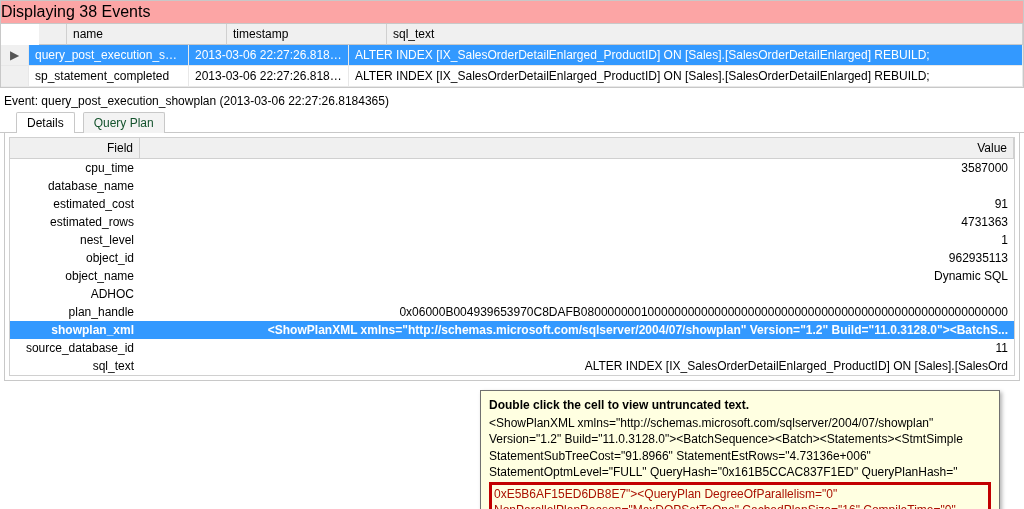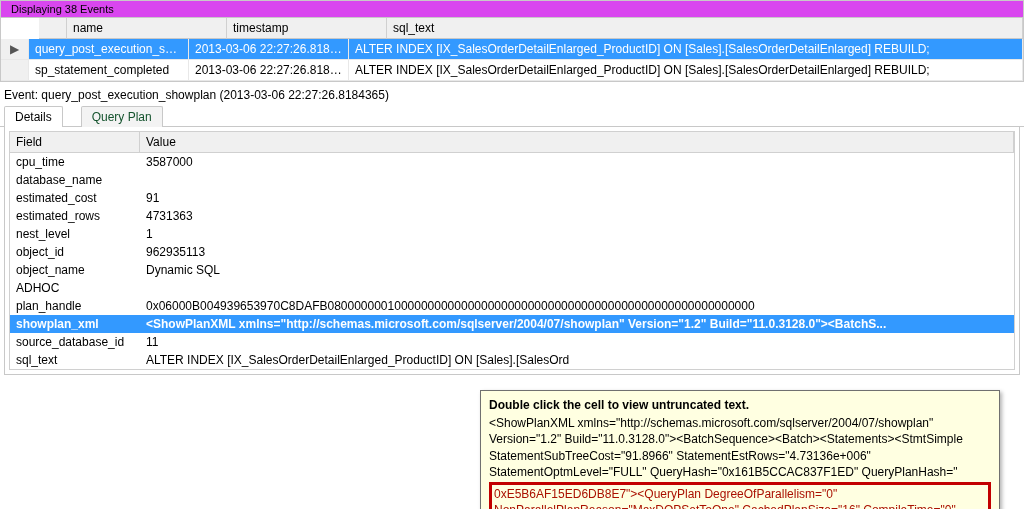--- a/index.html
+++ b/index.html
@@ -6,24 +6,24 @@
   body {
     margin: 0;
     font-family: "Segoe UI", Tahoma, sans-serif;
     font-size: 12px;
     background: #fff;
     color: #000;
     width: 1024px;
     overflow: hidden;
   }
   .status-bar {
-    background: #d946ef;
-    border: 1px solid #c8c8c8;
-    padding: 2px 10px;
-    font-size: 11px;
+    background: #fca5a5;
+    border: 1px solid #c8c8c8;
+    padding: 2px 0;
+    font-size: 16px;
   }
   .events-grid {
     border: 1px solid #c8c8c8;
     border-top: none;
   }
   .events-header {
     display: grid;
     grid-template-columns: 28px 160px 160px 1fr;
     background: #f0f0f0;
     margin-left: 38px;
@@ -59,22 +59,22 @@
     background: #3399ff;
     color: #fff;
   }
   .event-label {
     padding: 6px 4px 3px 4px;
     font-size: 12px;
   }
   .tab-strip {
     display: flex;
     align-items: flex-end;
-    gap: 16px;
-    padding-left: 4px;
+    gap: 6px;
+    padding-left: 16px;
     border-bottom: 1px solid #c8c8c8;
   }
   .tab {
     border: 1px solid #c8c8c8;
     border-bottom: none;
     padding: 3px 10px;
     font-size: 12px;
     background: #fff;
     position: relative;
     top: 1px;
@@ -91,20 +91,21 @@
     color: #14532d;
   }
   .details-wrap {
     border: 1px solid #c8c8c8;
     border-top: none;
     margin: 0 4px 4px 4px;
     padding: 4px;
   }
   .details-grid {
     border: 1px solid #d0d0d0;
+    text-align: right;
   }
   .details-header {
     display: grid;
     grid-template-columns: 130px 1fr;
     background: #f0f0f0;
     border-bottom: 1px solid #d0d0d0;
   }
   .details-header .dhcell {
     padding: 3px 6px;
     border-right: 1px solid #d0d0d0;

